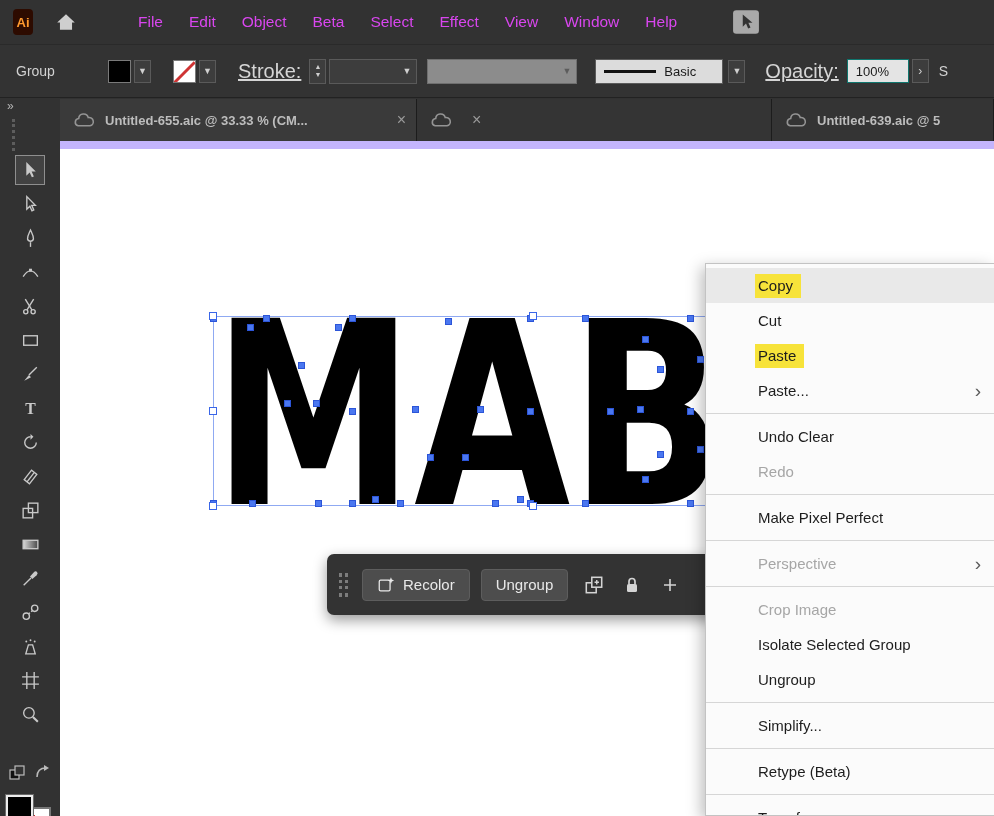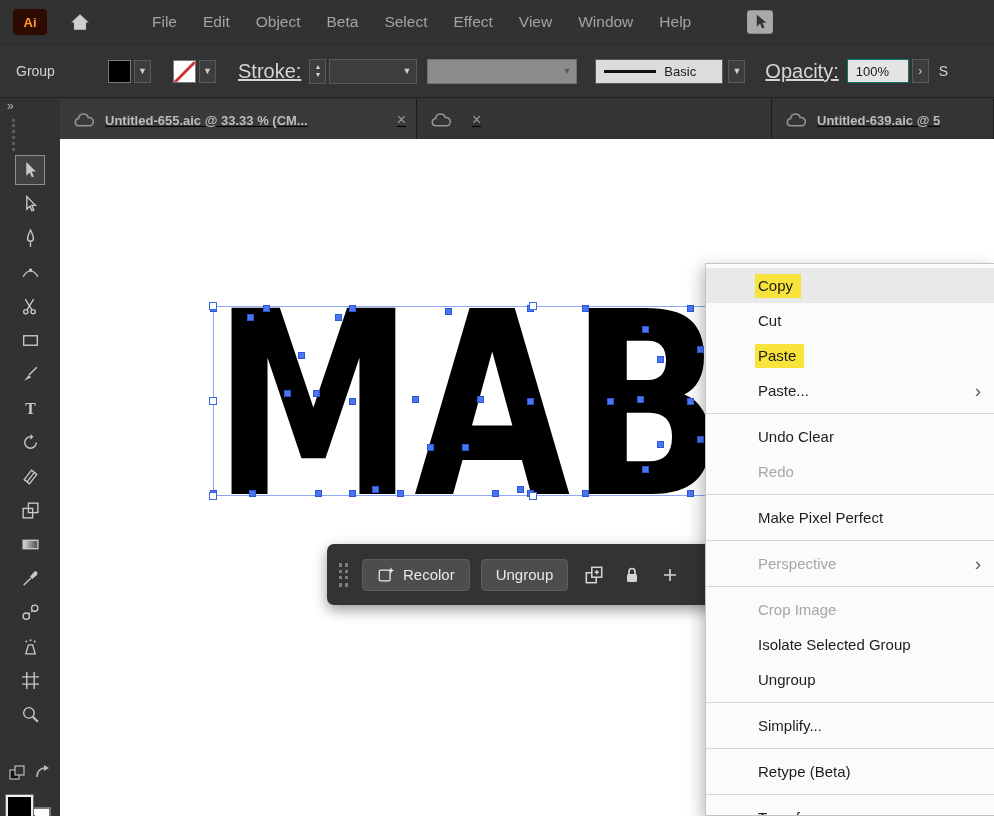--- a/index.html
+++ b/index.html
@@ -5,25 +5,25 @@
   * { margin:0; padding:0; box-sizing:border-box; }
   html,body { background:#1a1a1a; }
   .app {
     position:relative; width:994px; height:816px; overflow:hidden;
     background:#323232; font-family:"Liberation Sans", sans-serif;
     -webkit-font-smoothing:antialiased;
   }
 
   
   .menubar { height:45px; display:flex; align-items:center; background:#323232; border-bottom:1px solid #2a2a2a; }
-  .ai-logo { width:34px; height:26px; margin-left:13px; border-radius:4px; background:#2d0b00;
+  .ai-logo { width:20px; height:26px; margin-left:13px; border-radius:4px; background:#2d0b00;
     color:#ff9a2e; font-size:13px; font-weight:bold; display:flex; align-items:center; justify-content:center; }
   .home-ic { margin-left:22px; display:flex; }
   .mb-menus { display:flex; margin-left:48px; }
-  .mb-item { padding:0 13px; font-size:15.5px; color:#a3a3a3; cursor:default; }
+  .mb-item { padding:0 13px; font-size:15.5px; color:#d946ef; cursor:default; }
   .mb-tool-ic { margin-left:42px; display:flex; }
 
   
   .controlbar { height:53px; display:flex; align-items:center; background:#333333; border-bottom:1px solid #222; }
   .sel-label { color:#d2d2d2; font-size:14px; margin-left:16px; width:92px; }
   .swatch-wrap { display:flex; align-items:center; margin-right:22px; }
   .swatch { width:23px; height:23px; border:1px solid #7a7a7a; }
   .swatch.fill { background:#000; }
   .swatch.stroke { background:#fff; position:relative; overflow:hidden; }
   .swatch.stroke::after { content:""; position:absolute; left:-4px; right:-4px; top:50%; height:3px;
@@ -59,21 +59,21 @@
   .tool svg { width:21px; height:21px; stroke:#c9c9c9; fill:none; }
   .tool.selected { background:#424242; outline:1px solid #8f8f8f; }
   .dock-bottom { position:absolute; bottom:34px; left:8px; width:44px; display:flex; justify-content:space-between; }
   .fill-swatch { position:absolute; bottom:-6px; left:6px; width:27px; height:27px; background:#000;
     border:2px solid #ededed; outline:1px solid #6a6a6a; z-index:2; }
   .stroke-swatch { position:absolute; bottom:-18px; left:24px; width:27px; height:27px;
     background:linear-gradient(45deg, #fff 44%, #cf3434 44% 56%, #fff 56%); border:2px solid #777; z-index:1; }
 
   
   .right-col { flex:1; display:flex; flex-direction:column; min-width:0; }
-  .tabbar { height:40px; background:#c4b5fd; display:flex; overflow:hidden;text-decoration:underline; }
+  .tabbar { height:50px; background:#c4b5fd; display:flex; overflow:hidden; }
   .tab { height:42px; background:#343434; border-right:1px solid #1c1c1c; display:flex; align-items:center;
     padding:0 10px 0 12px; min-width:0; cursor:pointer; }
   .tab:nth-child(1) { width:357px; flex:0 0 357px; background:#3a3a3a; }
   .tab:nth-child(2) { width:355px; flex:0 0 355px; }
   .tab:nth-child(3) { flex:1; }
   .tab svg { flex:0 0 24px; margin-right:9px; }
   .tab-title { color:#bdbdbd; font-size:13px; font-weight:bold; white-space:nowrap; overflow:hidden; flex:1; }
   .tab-close { color:#9a9a9a; font-size:16px; margin-left:10px; flex:0 0 auto; }
 
   

